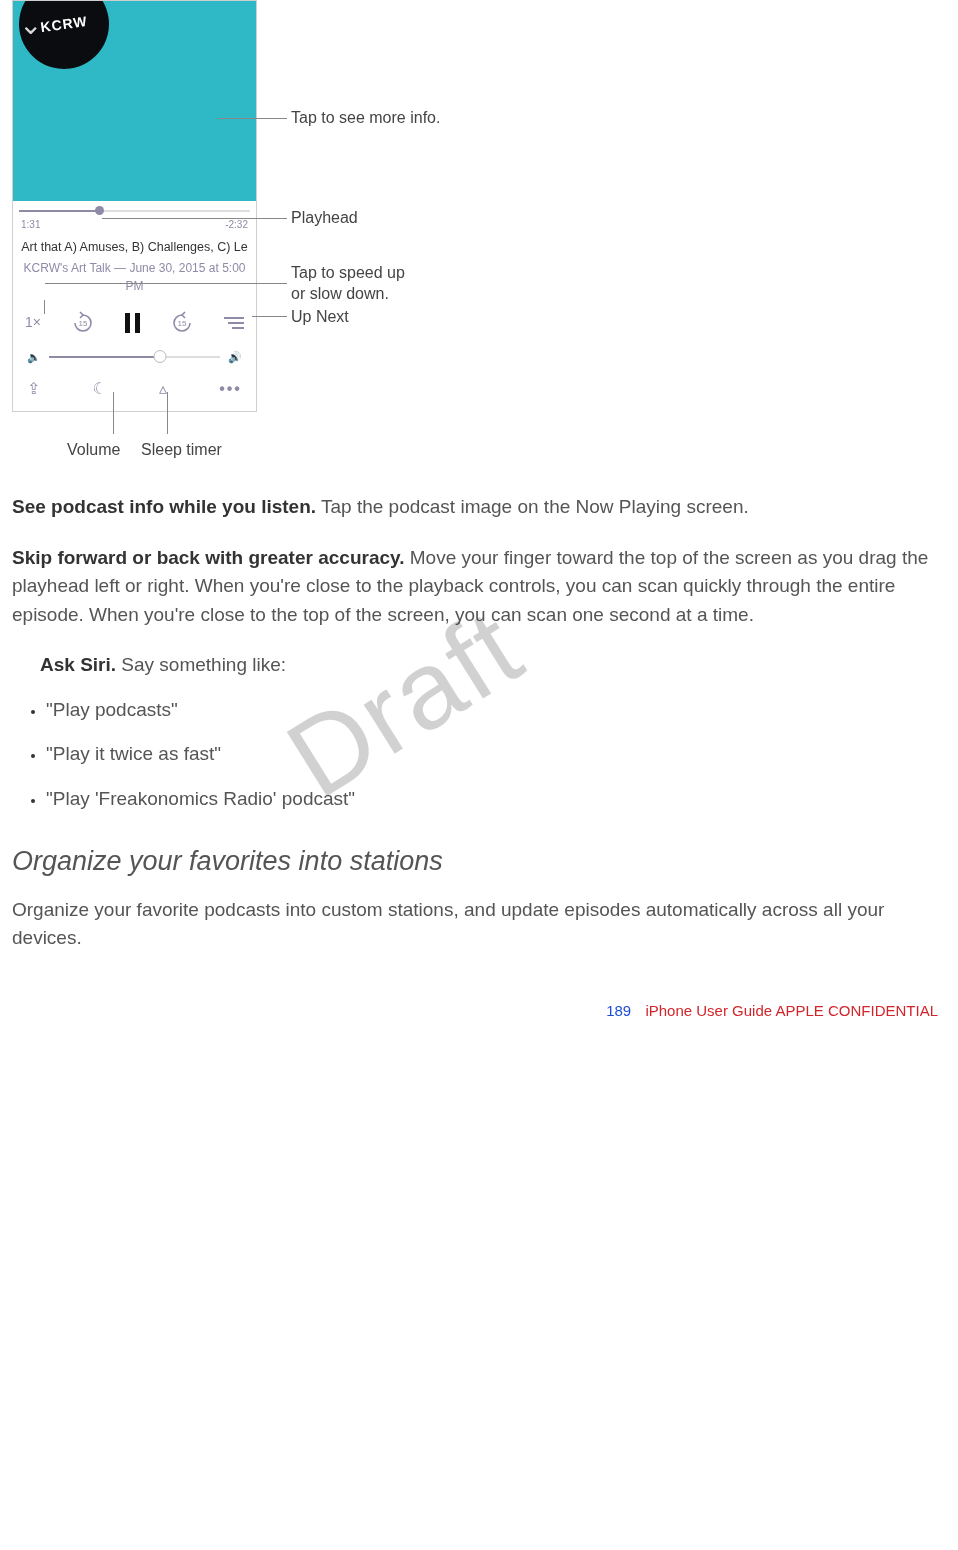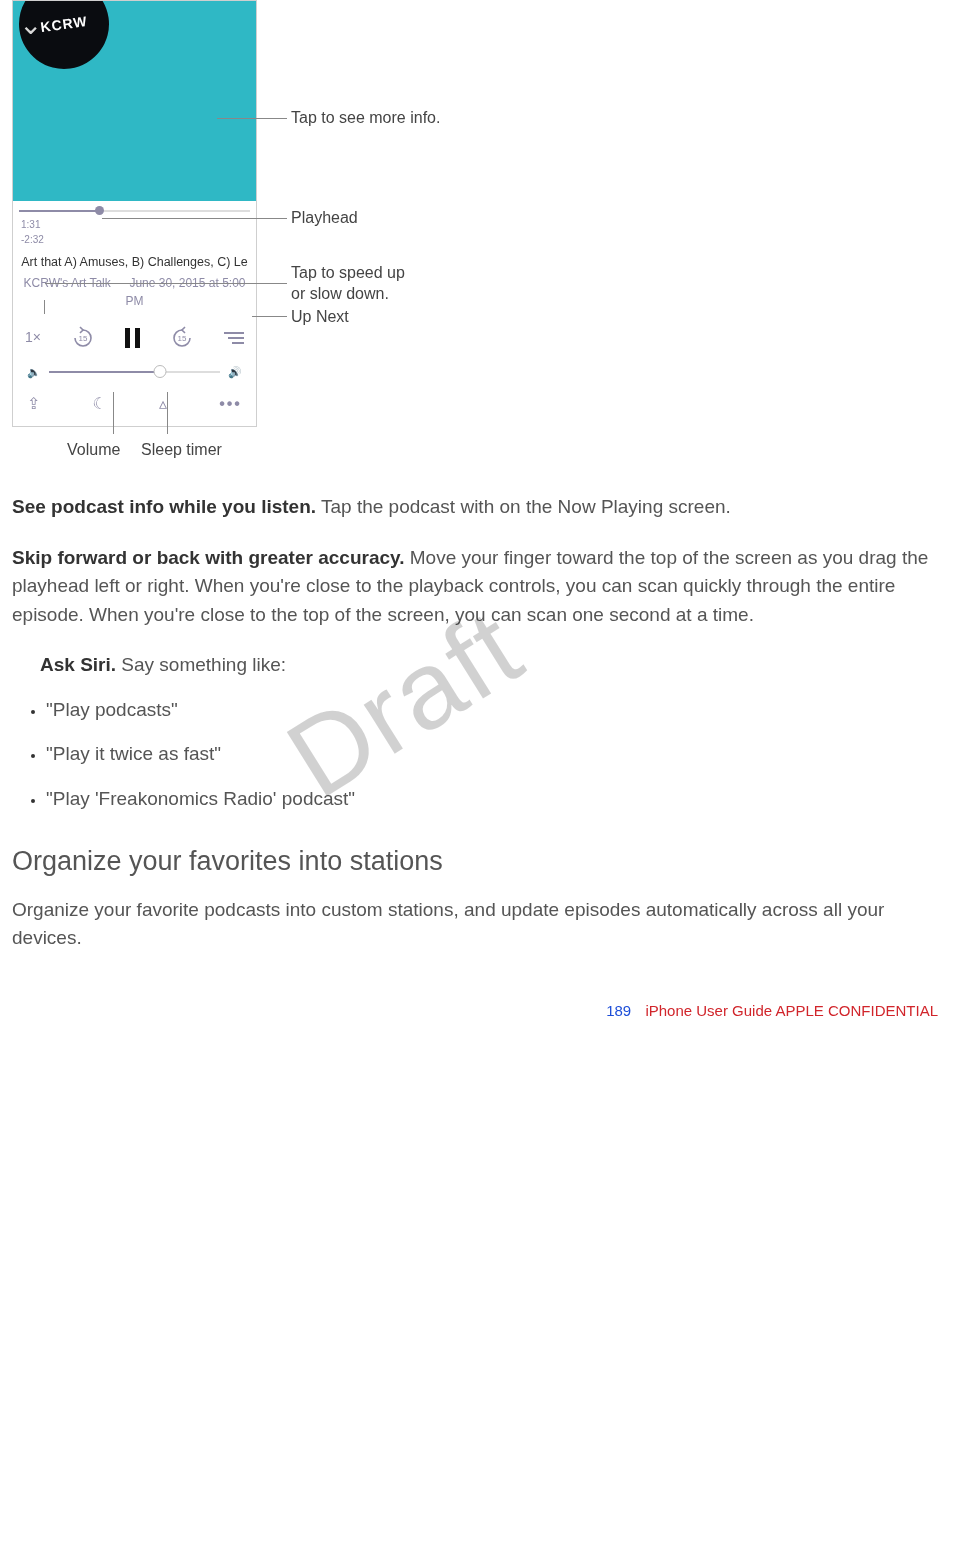--- a/index.html
+++ b/index.html
@@ -46,21 +46,21 @@
     .chev-down {
       position:absolute; top:3px; left:6px; z-index:2;
       color:#d9d9d9; font-size:28px; font-weight:300;
     }
     .timeline {
       height: 12px; position: relative; margin-top: 4px;
     }
     .track { position:absolute; left:6px; right:6px; top:5px; height:2px; background:#ddd;}
     .progress { position:absolute; left:6px; top:5px; height:2px; width:82px; background:#8e8ba7;}
     .playhead-dot { position:absolute; left:82px; top:1px; width:9px; height:9px; border-radius:50%; background:#8e8ba7;}
-    .times { display:flex; justify-content:space-between; padding:0 8px; font-size:10px; color:#8e8ba7;flex-direction:column;}
+    .times { display:flex; justify-content:space-between; padding:0 8px; font-size:10px; color:#8e8ba7;}
     .track-title { font-size:12.5px; color:#333; text-align:center; margin-top:6px; white-space:nowrap; overflow:hidden;}
     .track-sub { font-size:12px; color:#8e8ba7; text-align:center; margin-top:2px;}
     .controls-row {
       display:flex; align-items:center; justify-content:space-between;
       padding: 16px 12px 4px;
     }
     .speed { font-size:14px; color:#8e8ba7; font-weight:500;}
     .skipbtn { width:24px; height:24px; position:relative;}
     .skipbtn svg { width:24px; height:24px; }
     .pause { display:flex; gap:5px;}
@@ -82,21 +82,21 @@
 
     .lg-below { position:absolute; font-size:16px; color:#444;}
 
     .body-content { padding: 0 12px; }
     .para { margin-bottom: 22px; }
     .bold { font-weight:700; color:#333; }
     .siri-intro { padding-left: 28px; margin-bottom: 16px;}
     ul.siri { list-style: disc; padding-left: 34px; }
     ul.siri li { margin-bottom: 16px; color:#555;}
     ul.siri li::marker { color:#333; font-size: 14px;}
-    h2.section { font-size: 27px; font-weight: 400; color:#555; margin:28px 0 14px;}
+    h2.section { font-size: 27px; font-weight: 400; color:#555; margin:28px 0 14px;font-style:italic;}
 
     .watermark {
       position:absolute; left:280px; top:620px;
       font-size:110px; color:rgba(0,0,0,0.18);
       transform: rotate(-32deg); font-weight:400;
       pointer-events:none; letter-spacing:2px;
     }
     .footer {
       position:absolute; bottom:12px; right:20px;
       font-size:15px; color:#d1252b;
@@ -182,21 +182,21 @@
   <div class="callout-text" style="left:279px; top:307px;">Up Next</div>
 
   <div class="callout-line" style="left:101px; top:392px; width:1px; height:42px; background:#888;"></div>
   <div class="callout-line" style="left:155px; top:392px; width:1px; height:42px; background:#888;"></div>
   <div class="lg-below" style="left:55px; top:438px;">Volume</div>
   <div class="lg-below" style="left:129px; top:438px;">Sleep timer</div>
 </div>
 
 <div class="body-content">
   <p class="para">
-    <span class="bold">See podcast info while you listen.</span><span> Tap the podcast with on the Now Playing screen.</span>
+    <span class="bold">See podcast info while you listen.</span><span> Tap the podcast image on the Now Playing screen.</span>
   </p>
   <p class="para">
     <span class="bold">Skip forward or back with greater accuracy.</span><span> Move your finger toward the top of the screen as you drag the playhead left or right. When you're close to the playback controls, you can scan quickly through the entire episode. When you're close to the top of the screen, you can scan one second at a time.</span>
   </p>
   <p class="siri-intro">
     <span class="bold">Ask Siri.</span><span> Say something like:</span>
   </p>
   <ul class="siri">
     <li>"Play podcasts"</li>
     <li>"Play it twice as fast"</li>

